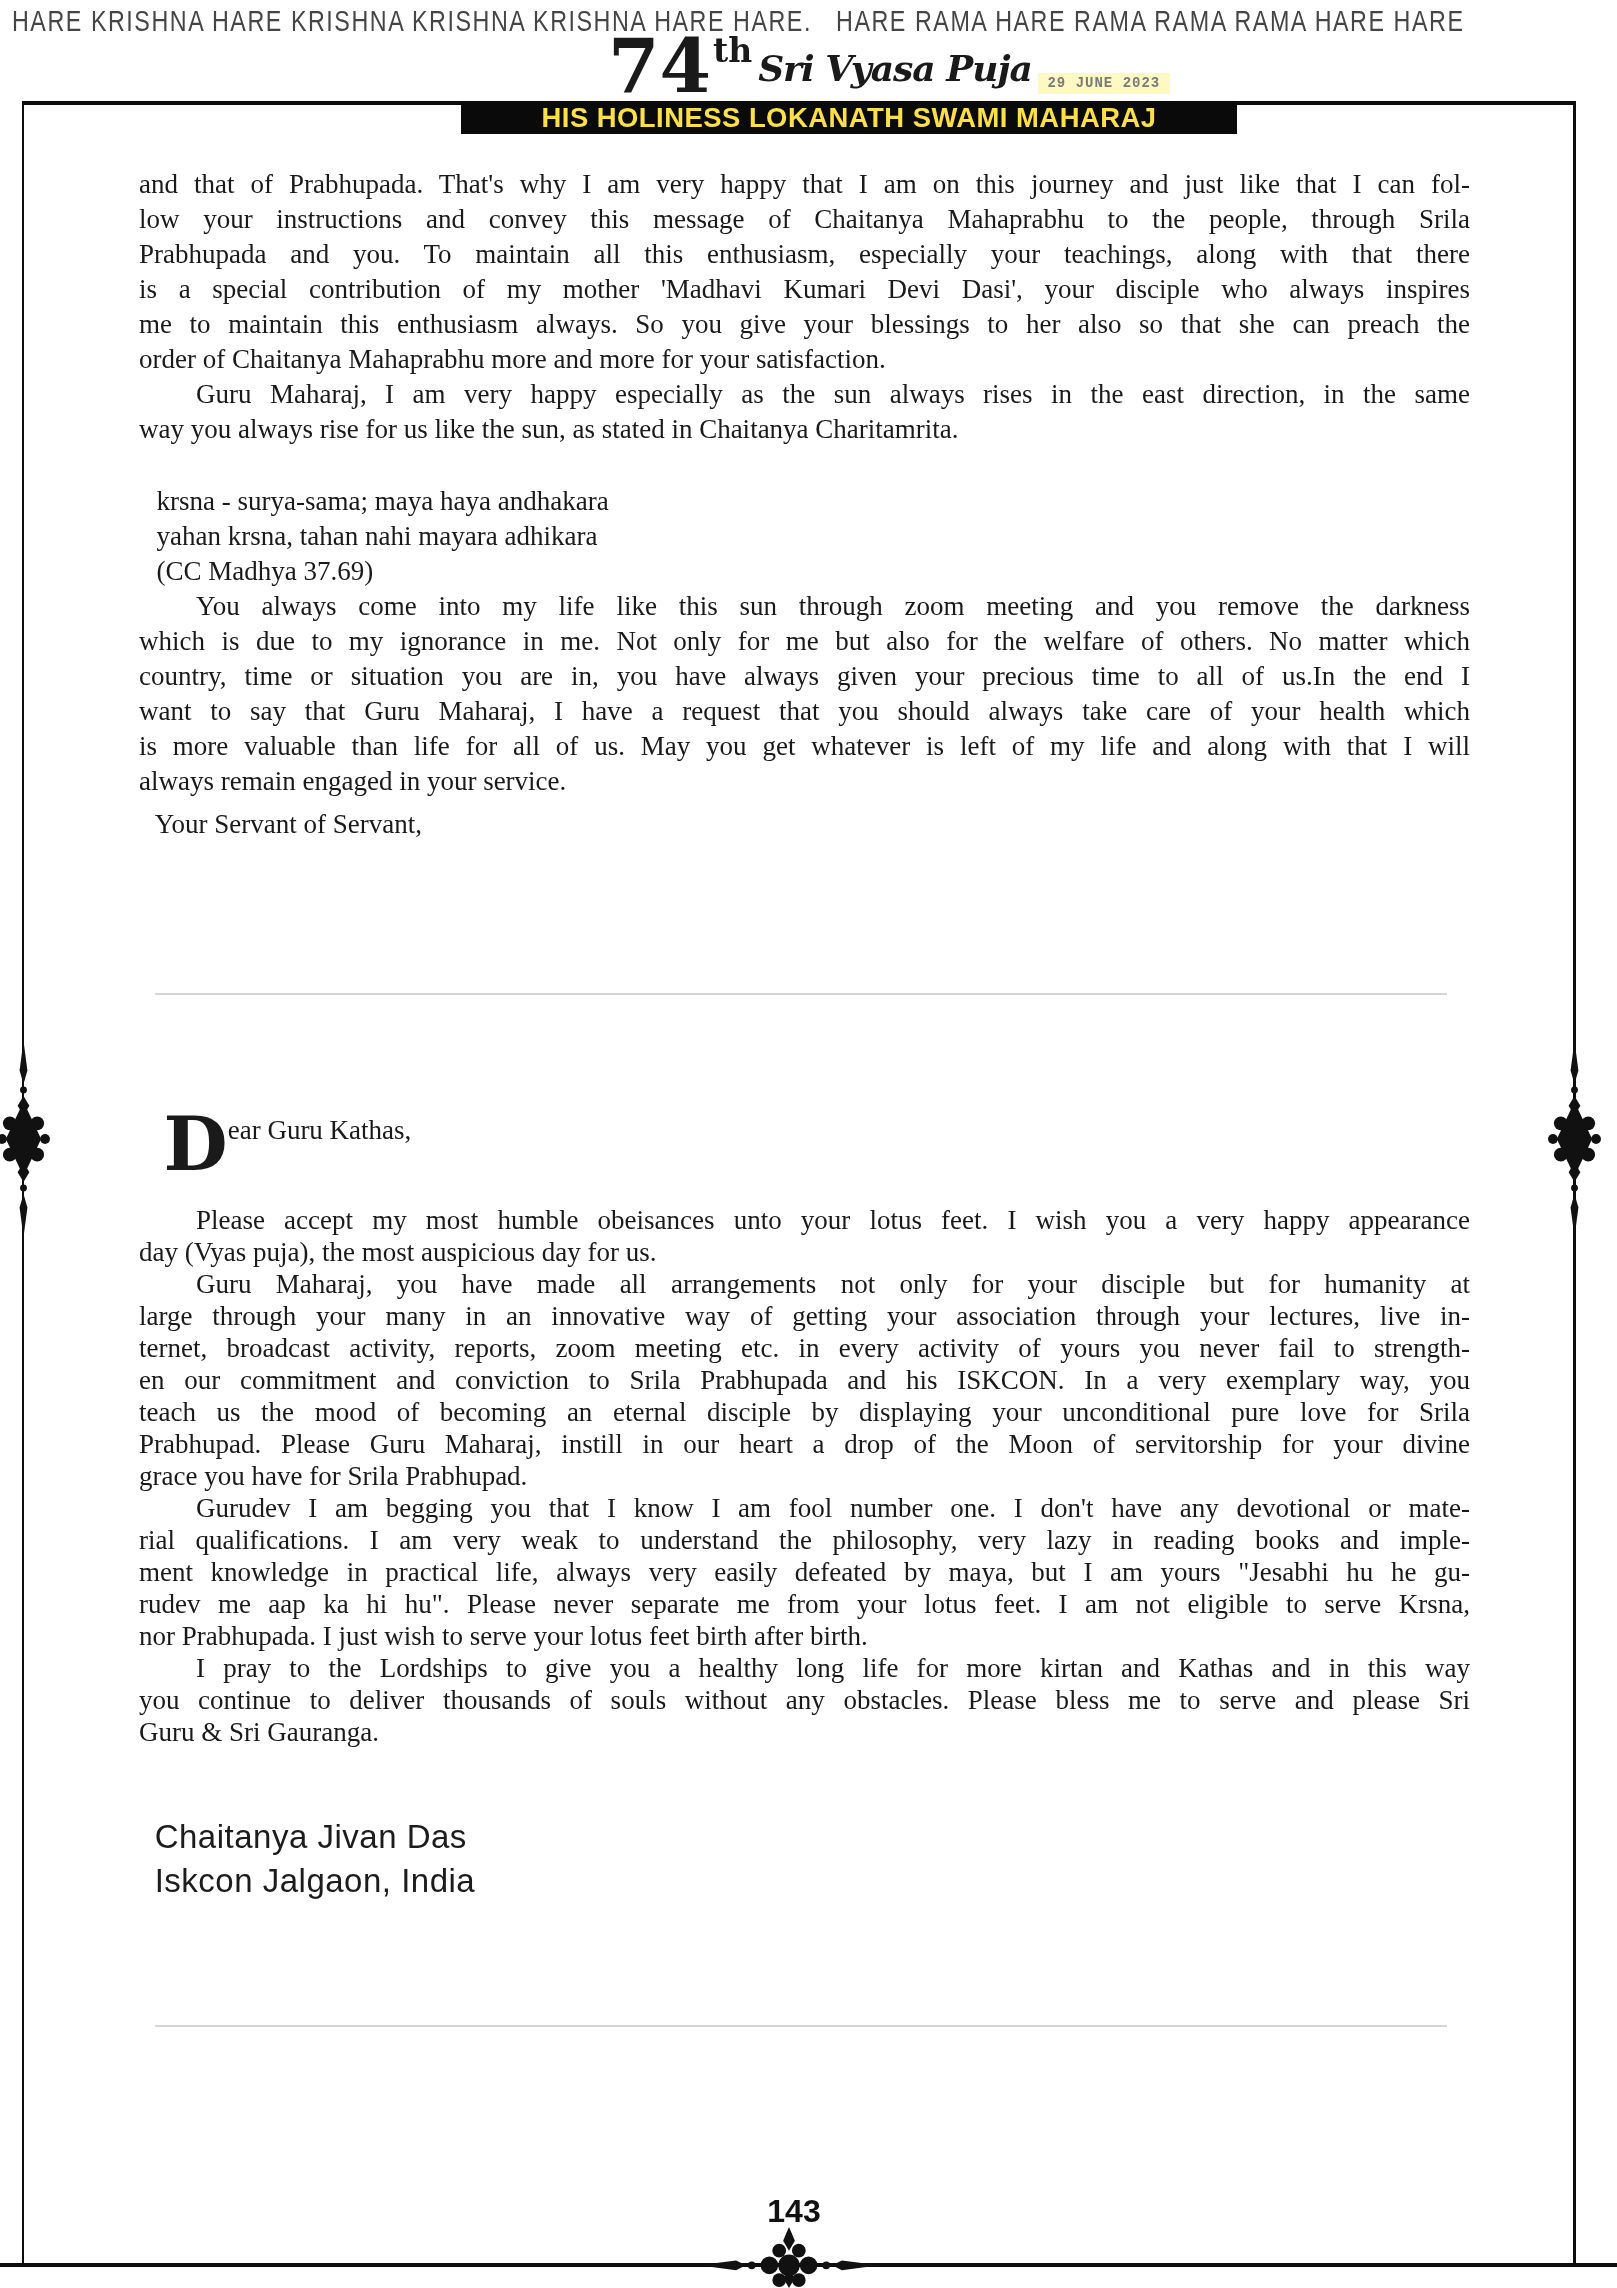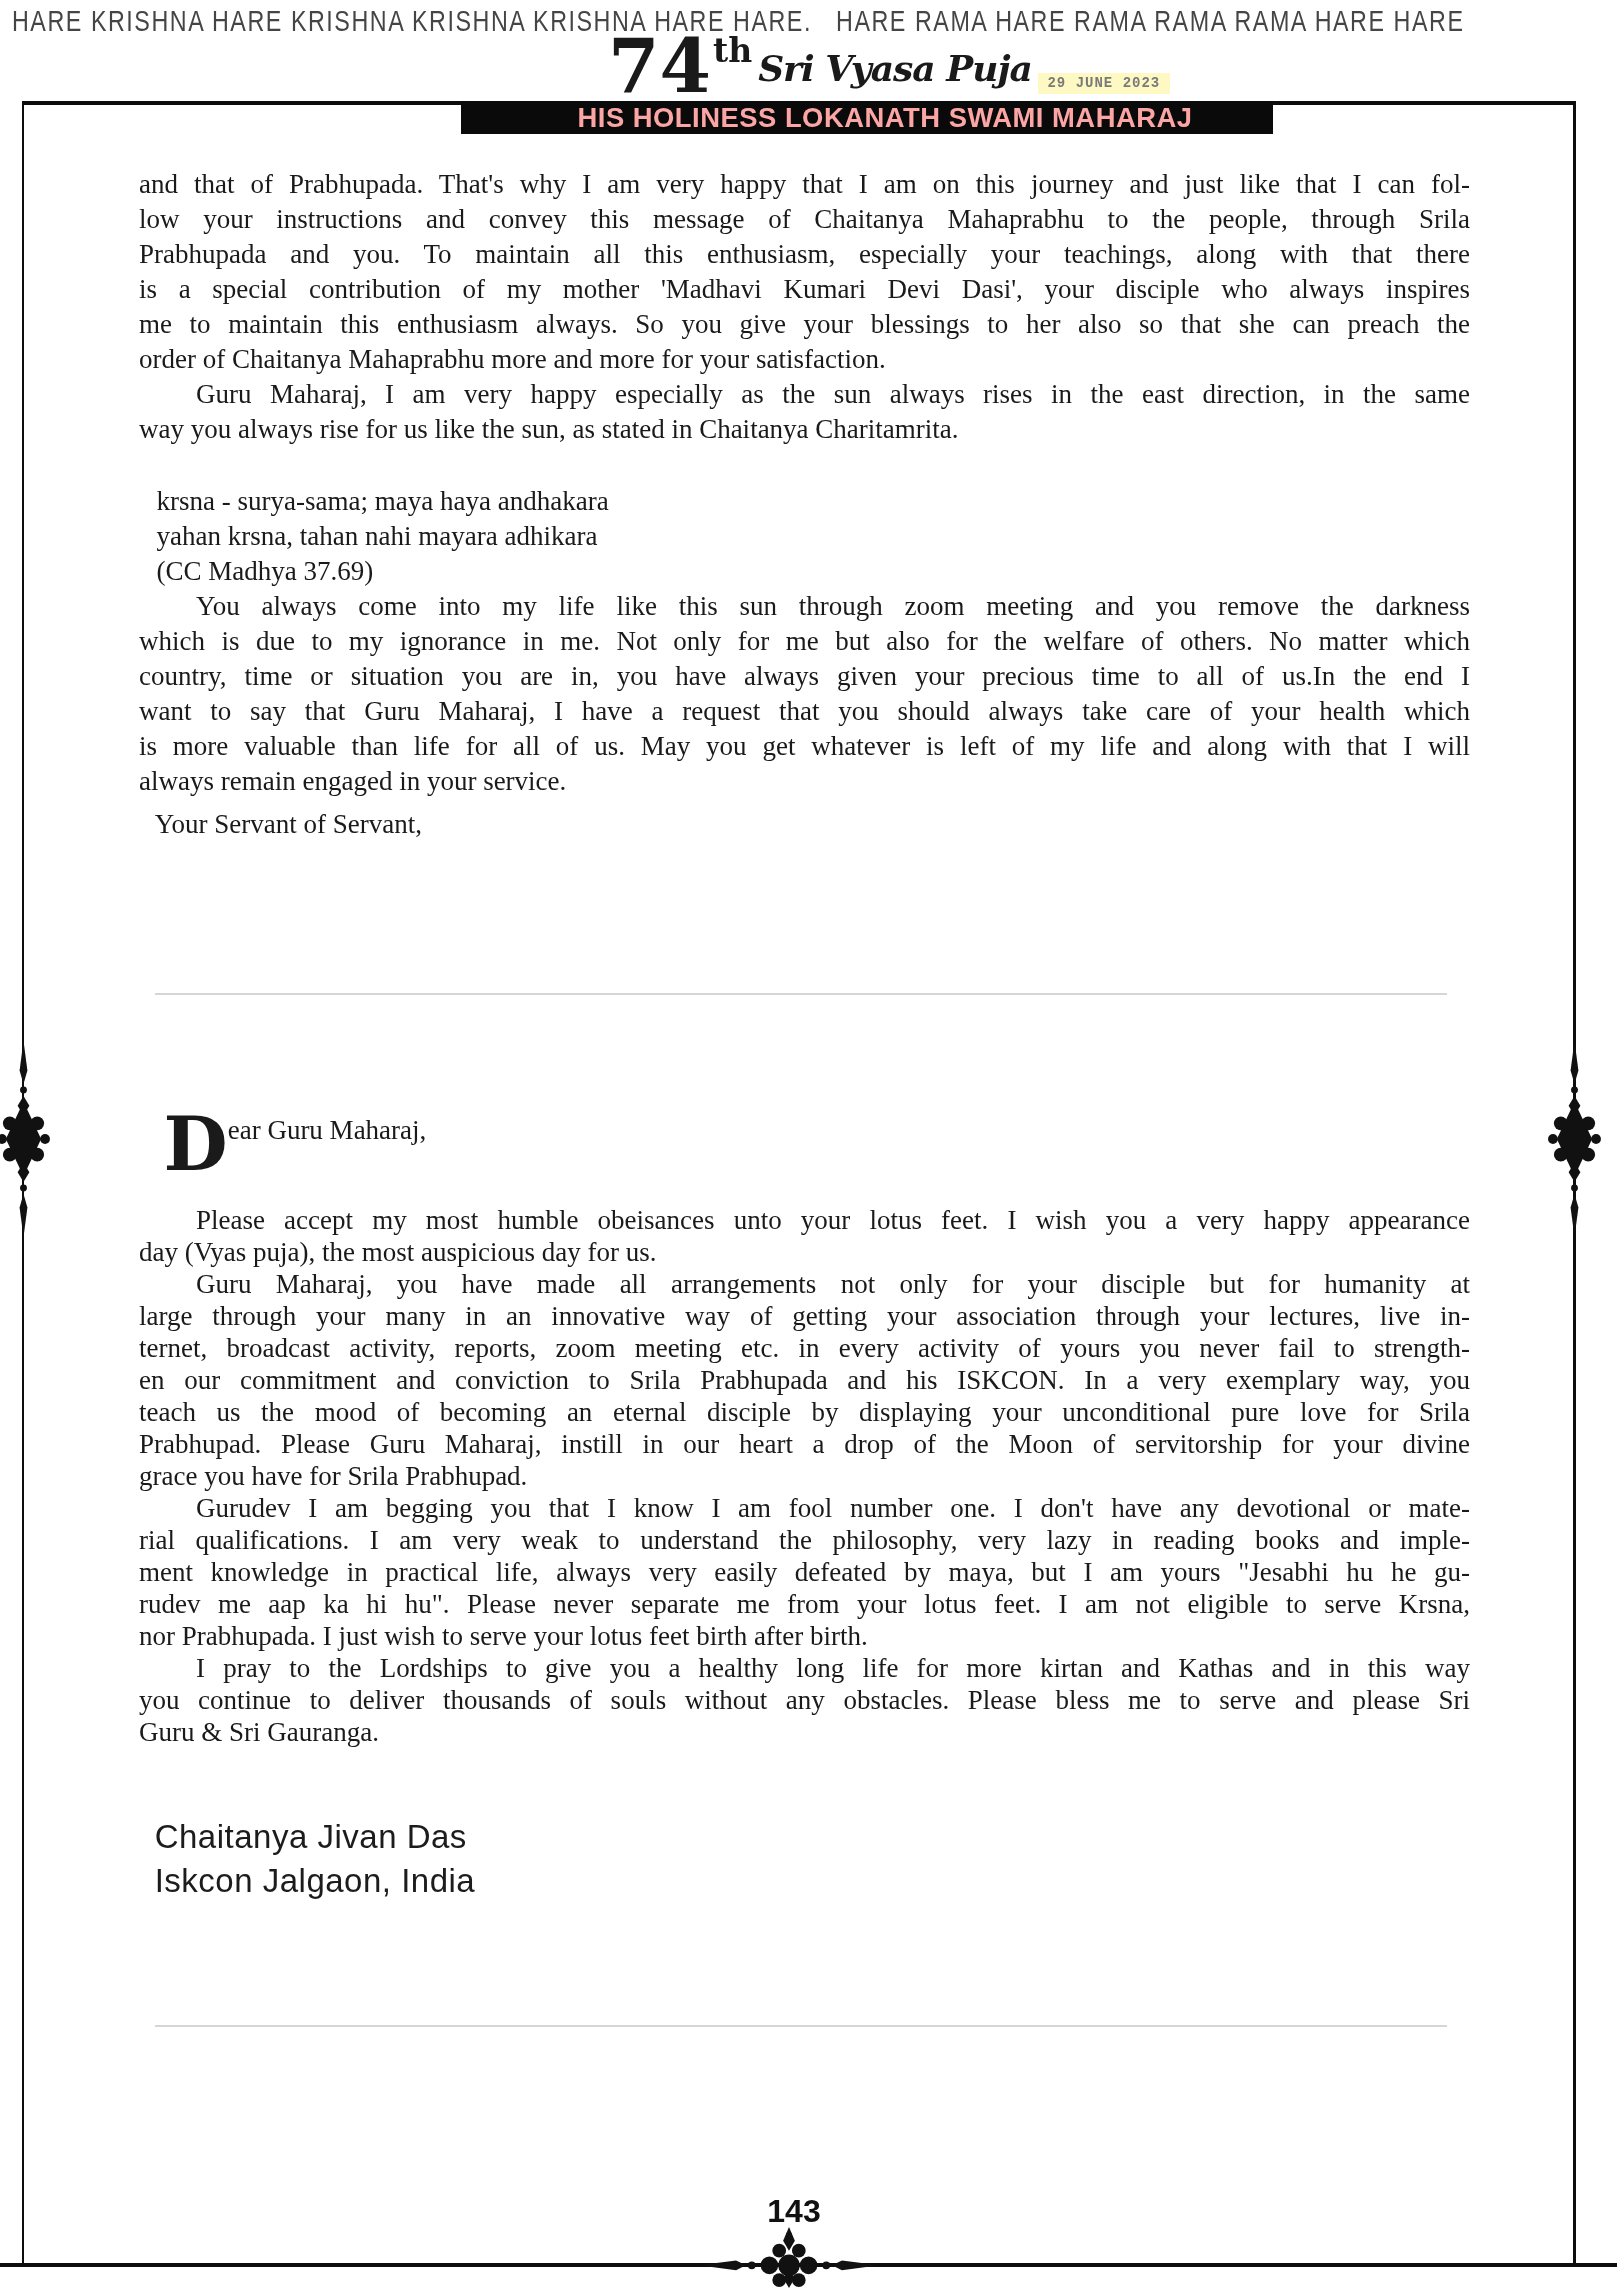--- a/index.html
+++ b/index.html
@@ -31,24 +31,23 @@
 
   
   .frame-top-line  { position:absolute; top:101px; left:21.6px; width:1554px; height:3.9px; background:#0d0d0d; }
   .frame-left-line { position:absolute; top:101px; left:21.6px;  width:2.9px; height:2164px; background:#0d0d0d; }
   .frame-right-line{ position:absolute; top:101px; left:1573px; width:2.9px; height:2164px; background:#0d0d0d; }
   .bottom-rule     { position:absolute; top:2263px; left:0; width:1617px; height:3.9px; background:#0d0d0d; }
 
   
   .banner {
     position:absolute; top:101px; left:461px; width:776px; height:33px;
-    background:#0a0a0a; color:#fca5a5; display:flex; align-items:center; justify-content:center;
+    background:#0a0a0a; color:#fde047; display:flex; align-items:center; justify-content:center;
     font-family:"Liberation Sans", sans-serif; font-weight:700; font-size:27.4px; letter-spacing:0.5px;
     white-space:nowrap;
-    padding-left:36px;
   }
 
   
   .letter { position:absolute; left:139px; width:1331px; }
   #letter1 { top:167px;  line-height:35px; }
   #letter2 { top:1114px; line-height:32px; }
   .block { font-size:27px; }
   .block-para .jline { text-align:justify; text-align-last:justify; }
   .block-para .jline:last-child { text-align-last:left; }
   .block-para.indent .jline:first-child { text-indent:57px; }
@@ -130,21 +129,21 @@
         <div class="jline">always remain engaged in your service.</div>
       </div>
       <div class="block block-closing">Your Servant of Servant,</div>
     </div>
 
   <div id="divider1" class="divider"></div>
 
   <div id="letter2" class="letter">
     <div class="dropcap-row">
       <span class="dropcap">D</span>
-      <span class="dropcap-rest">ear Guru Maharaj,</span>
+      <span class="dropcap-rest">ear Guru Kathas,</span>
     </div>
     <div>
         <div class="block block-para indent">
           <div class="jline">Please accept my most humble obeisances unto your lotus feet. I wish you a very happy appearance</div>
           <div class="jline">day (Vyas puja), the most auspicious day for us.</div>
         </div>
         <div class="block block-para indent">
           <div class="jline">Guru Maharaj, you have made all arrangements not only for your disciple but for humanity at</div>
           <div class="jline">large through your many in an innovative way of getting your association through your lectures, live in-</div>
           <div class="jline">ternet, broadcast activity, reports, zoom meeting etc. in every activity of yours you never fail to strength-</div>

